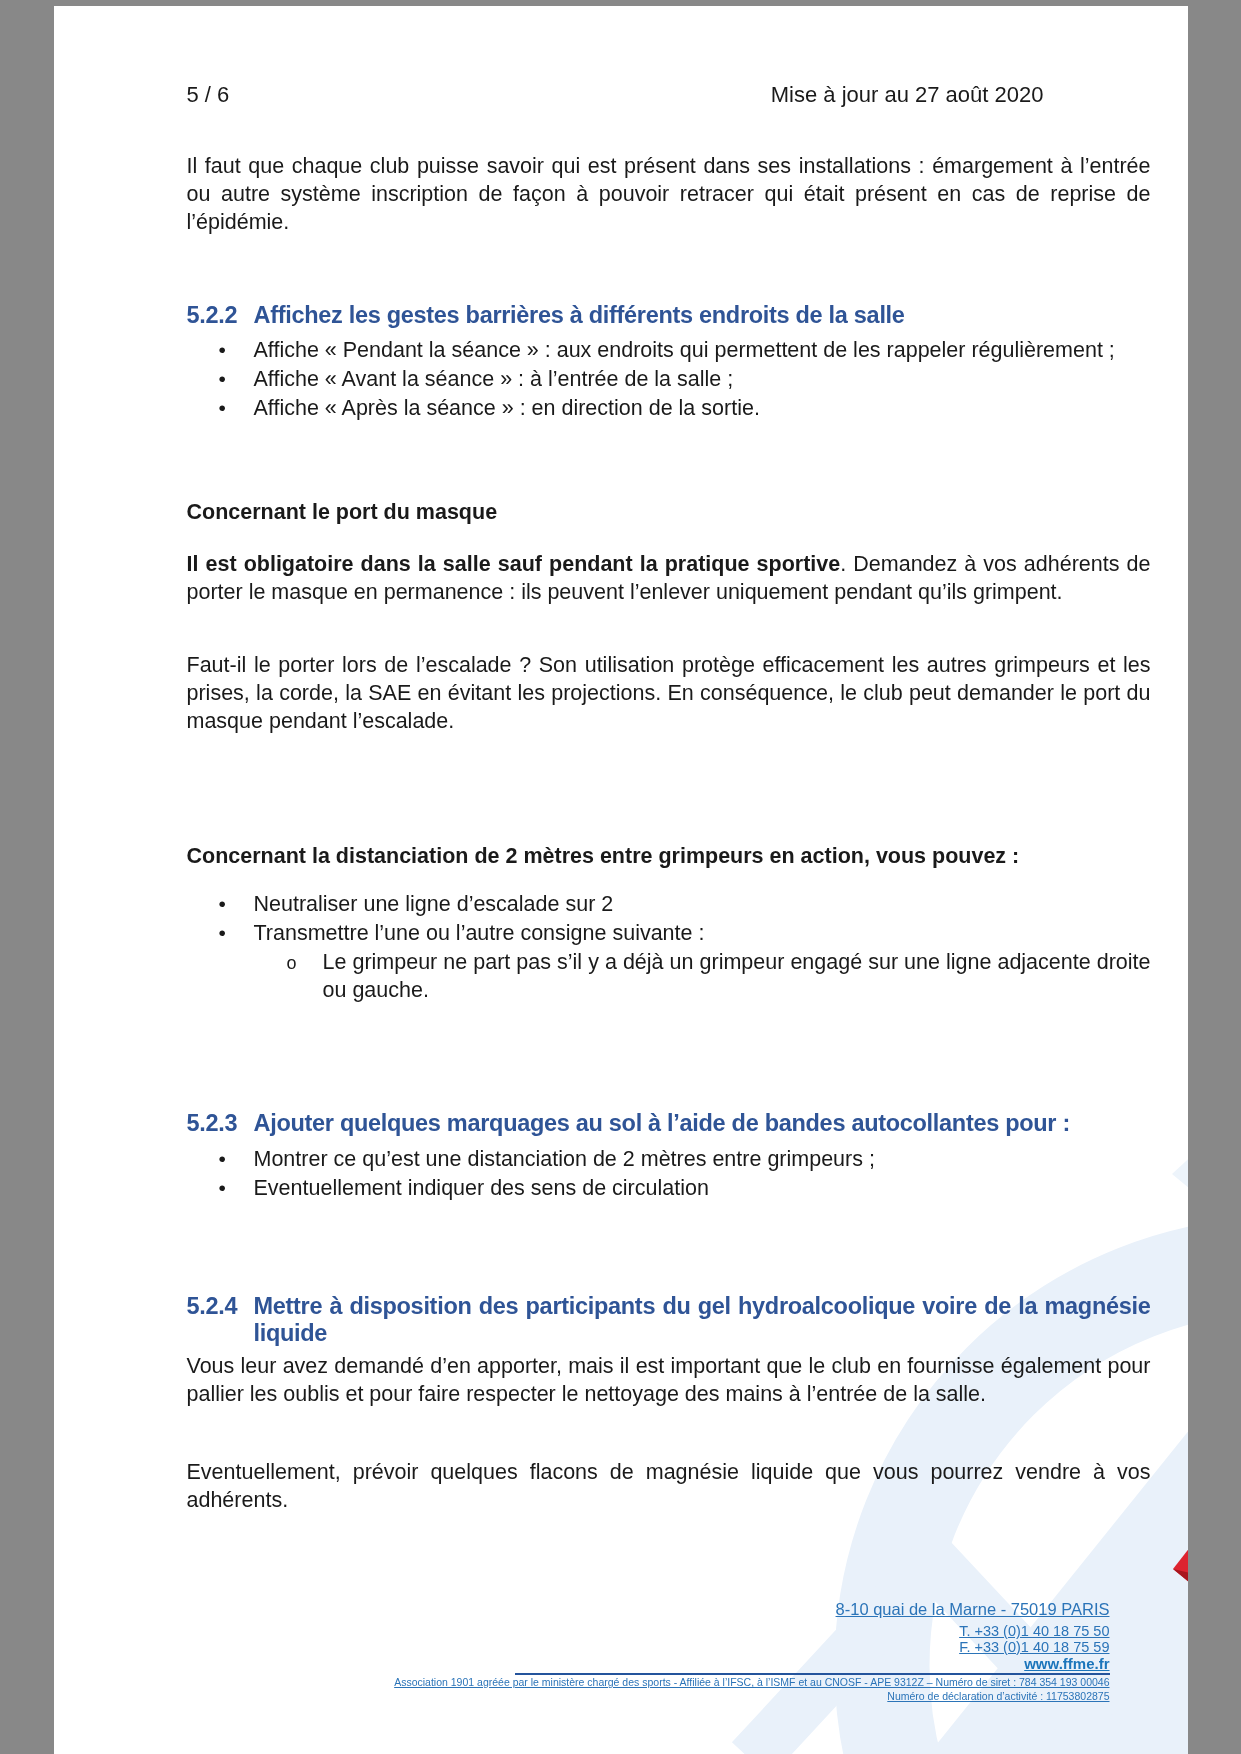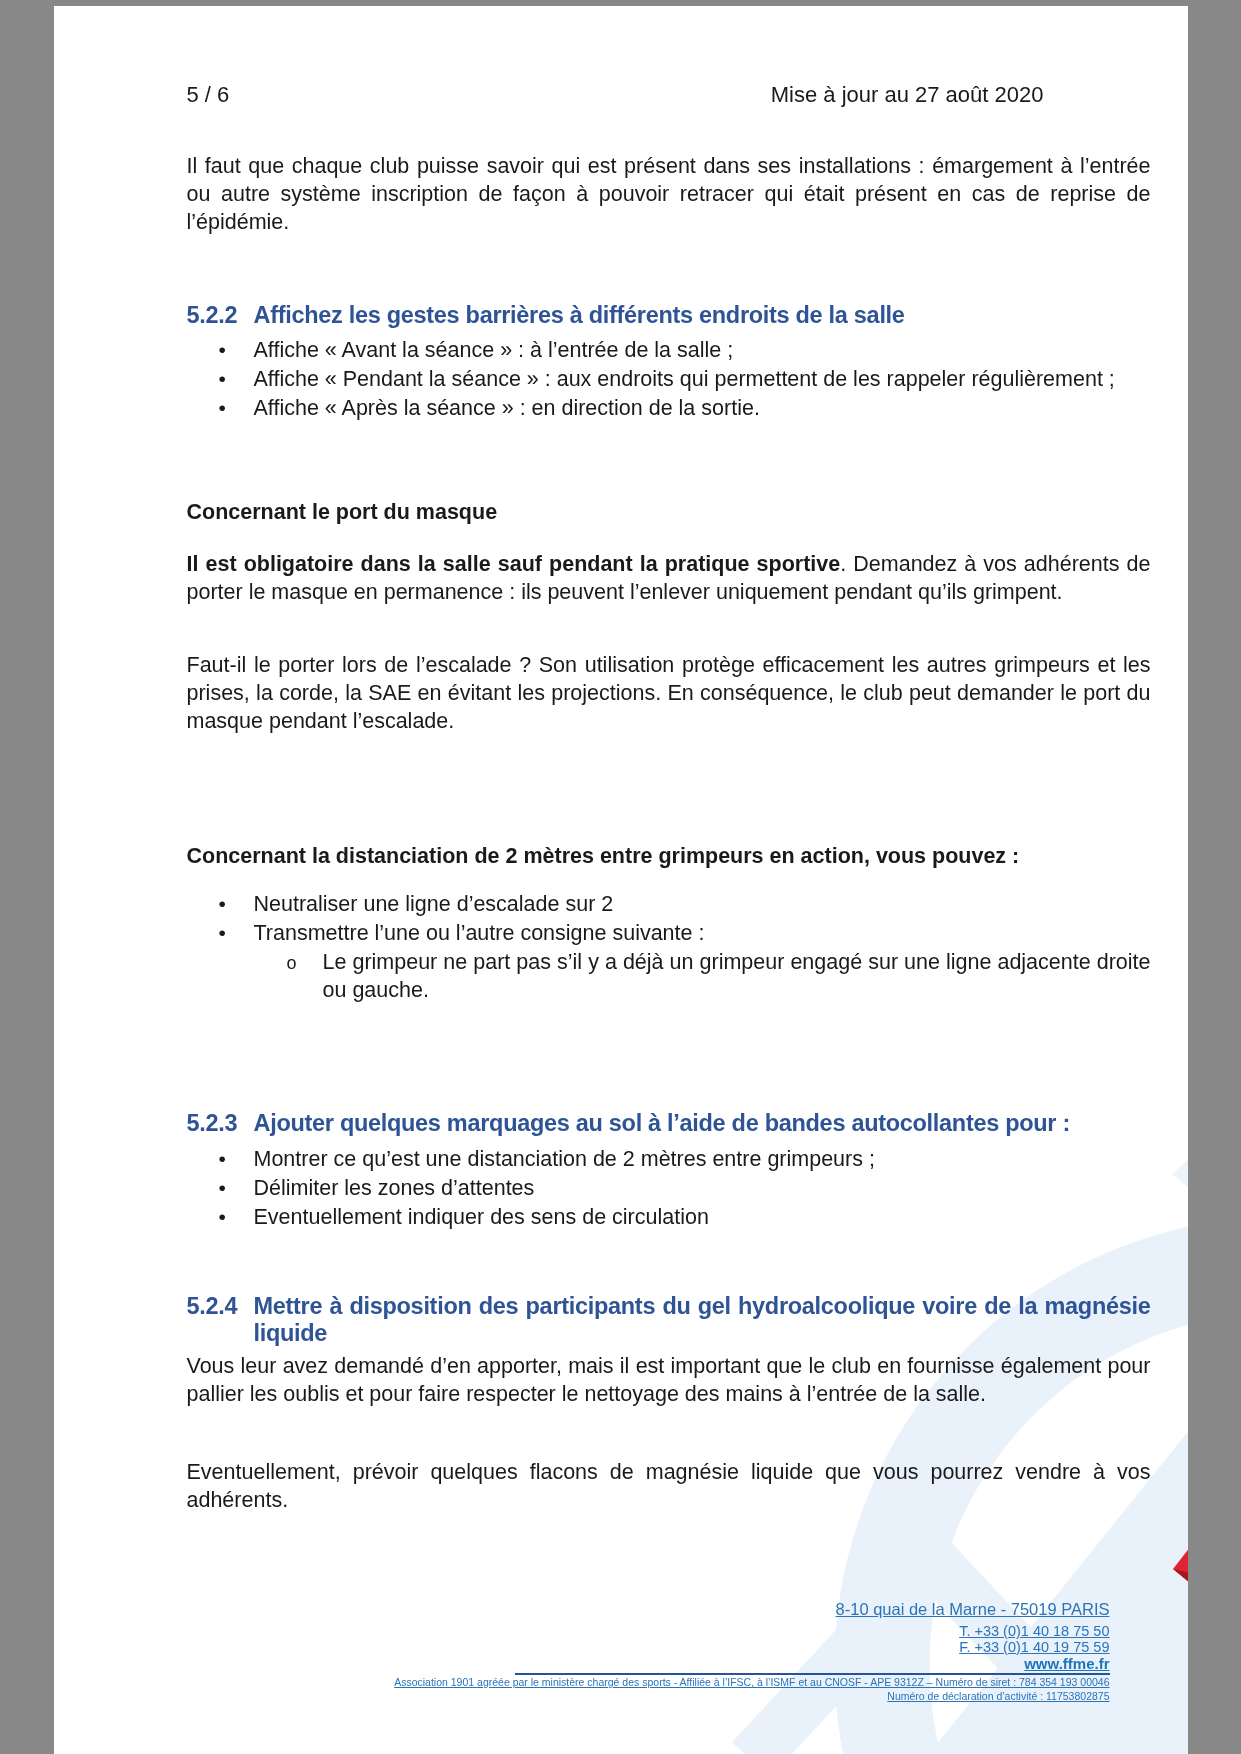--- a/index.html
+++ b/index.html
@@ -67,25 +67,25 @@
 
   <div class="abs block para" style="top:146px">Il faut que chaque club puisse savoir qui est présent dans ses installations : émargement à l’entrée ou autre système inscription de façon à pouvoir retracer qui était présent en cas de reprise de l’épidémie.</div>
 
   <div class="abs block sec" style="top:296px">
     <span class="num">5.2.2</span>
     <span class="ttl">Affichez les gestes barrières à différents endroits de la salle</span>
   </div>
   <div class="abs block blist" style="top:330px">
     <div class="bl-item">
       <span class="dot"></span>
-      <span class="txt">Affiche « Avant la séance » : à l’entrée de la salle ;</span>
+      <span class="txt">Affiche « Pendant la séance » : aux endroits qui permettent de les rappeler régulièrement ;</span>
     </div>
     <div class="bl-item">
       <span class="dot"></span>
-      <span class="txt">Affiche « Pendant la séance » : aux endroits qui permettent de les rappeler régulièrement ;</span>
+      <span class="txt">Affiche « Avant la séance » : à l’entrée de la salle ;</span>
     </div>
     <div class="bl-item">
       <span class="dot"></span>
       <span class="txt">Affiche « Après la séance » : en direction de la sortie.</span>
     </div>
   </div>
 
   <div class="abs block subhead" style="top:492px">Concernant le port du masque</div>
   <div class="abs block para" style="top:544px">
     <span class="bold-lead">Il est obligatoire dans la salle sauf pendant la pratique sportive</span><span>. Demandez à vos adhérents de porter le masque en permanence : ils peuvent l’enlever uniquement pendant qu’ils grimpent.</span>
@@ -112,44 +112,40 @@
     <span class="num">5.2.3</span>
     <span class="ttl">Ajouter quelques marquages au sol à l’aide de bandes autocollantes pour :</span>
   </div>
   <div class="abs block blist" style="top:1139px">
     <div class="bl-item">
       <span class="dot"></span>
       <span class="txt">Montrer ce qu’est une distanciation de 2 mètres entre grimpeurs ;</span>
     </div>
     <div class="bl-item">
       <span class="dot"></span>
-      <span class="txt">Délimiter les zones d’attentes</span>
-    </div>
-    <div class="bl-item">
-      <span class="dot"></span>
       <span class="txt">Eventuellement indiquer des sens de circulation</span>
     </div>
   </div>
 
   <div class="abs block sec" style="top:1287px">
     <span class="num">5.2.4</span>
     <span class="ttl just">Mettre à disposition des participants du gel hydroalcoolique voire de la magnésie liquide</span>
   </div>
   <div class="abs block para" style="top:1346px">Vous leur avez demandé d’en apporter, mais il est important que le club en fournisse également pour pallier les oublis et pour faire respecter le nettoyage des mains à l’entrée de la salle.</div>
   <div class="abs block para" style="top:1452px">Eventuellement, prévoir quelques flacons de magnésie liquide que vous pourrez vendre à vos adhérents.</div>
 
   <svg class="abs logo" viewBox="0 0 46 62" aria-hidden="true">
     <polygon points="27,2 45,17 37,61 3,33" fill="#DD2430"></polygon>
     <polygon points="3,33 37,61 24,38" fill="#A8161E"></polygon>
   </svg>
 
   <div class="abs ftr ftr-address">8-10 quai de la Marne - 75019 PARIS</div>
   <div class="abs ftr ftr-phones">
     <div>T. +33 (0)1 40 18 75 50</div>
-    <div>F. +33 (0)1 40 19 75 59</div>
+    <div>F. +33 (0)1 40 18 75 59</div>
   </div>
   <div class="abs ftr ftr-web">www.ffme.fr</div>
   <div class="abs ftr-line"></div>
   <div class="abs ftr ftr-legal">
     <div>Association 1901 agréée par le ministère chargé des sports - Affiliée à l’IFSC, à l’ISMF et au CNOSF - APE 9312Z – Numéro de siret : 784 354 193 00046</div>
     <div class="l2">Numéro de déclaration d’activité : 11753802875</div>
   </div>
 
 </div>
 

